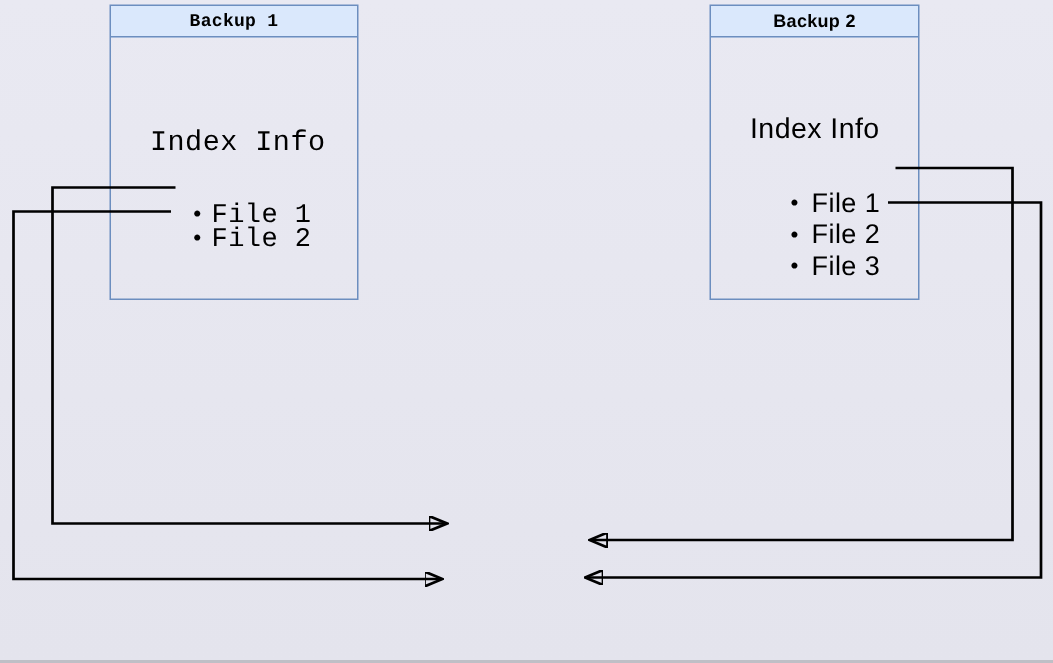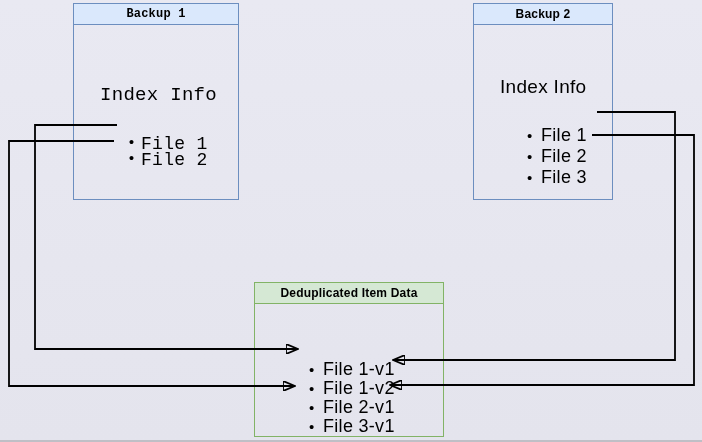--- a/index.html
+++ b/index.html
@@ -116,33 +116,20 @@
     <div class="node-body">
       <div class="body-label">Index Info</div>
       <ul class="file-list">
         <li>File 1</li>
         <li>File 2</li>
         <li>File 3</li>
       </ul>
     </div>
   </div>
 
-  <div class="node green" id="dedup">
-    <div class="node-header">
-      <span>Deduplicated Item Data</span>
-    </div>
-    <div class="node-body">
-      <ul class="file-list">
-        <li>File 1-v1</li>
-        <li>File 1-v2</li>
-        <li>File 2-v1</li>
-        <li>File 3-v1</li>
-      </ul>
-    </div>
-  </div>
 
   <svg class="connectors" viewBox="0 0 702 442" xmlns="http://www.w3.org/2000/svg">
     <defs>
       <marker id="arrowhead" markerWidth="13" markerHeight="10" refX="11" refY="5" orient="auto" markerUnits="userSpaceOnUse">
         <path d="M0,0 L12,5 L0,10 z" fill="#000000"></path>
       </marker>
     </defs>
     <path d="M117,125 L35,125 L35,349 L297,349" marker-end="url(#arrowhead)"></path>
     <path d="M114,141 L9,141 L9,386 L294,386" marker-end="url(#arrowhead)"></path>
     <path d="M597,112 L675,112 L675,360 L394,360" marker-end="url(#arrowhead)"></path>

